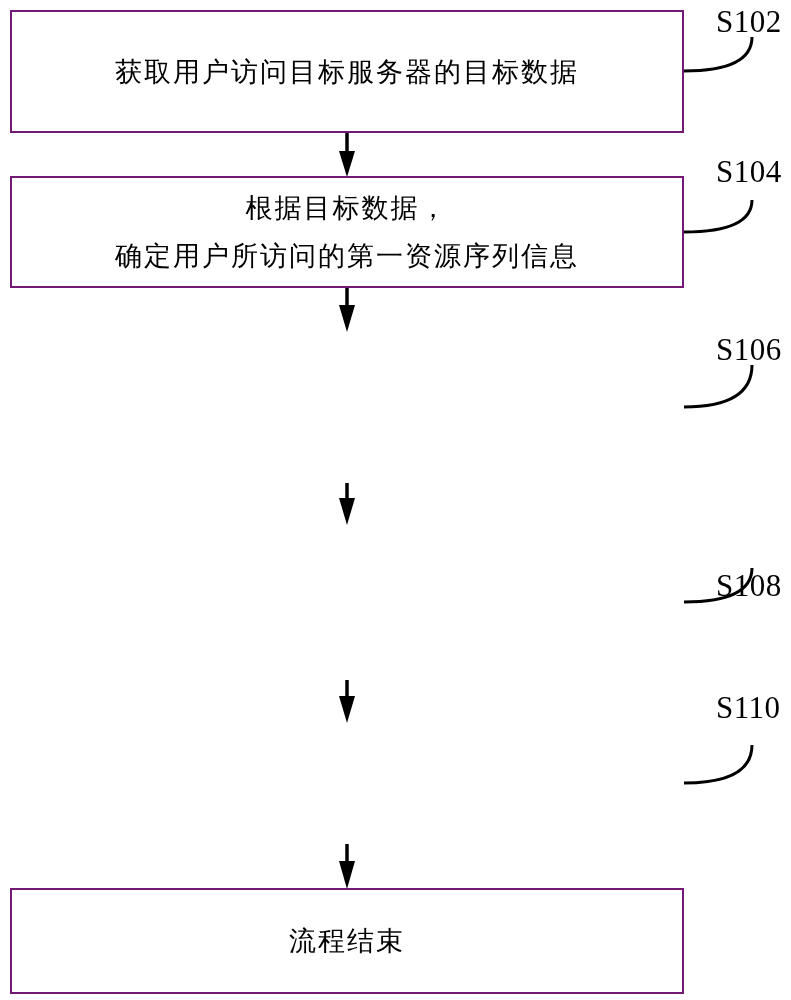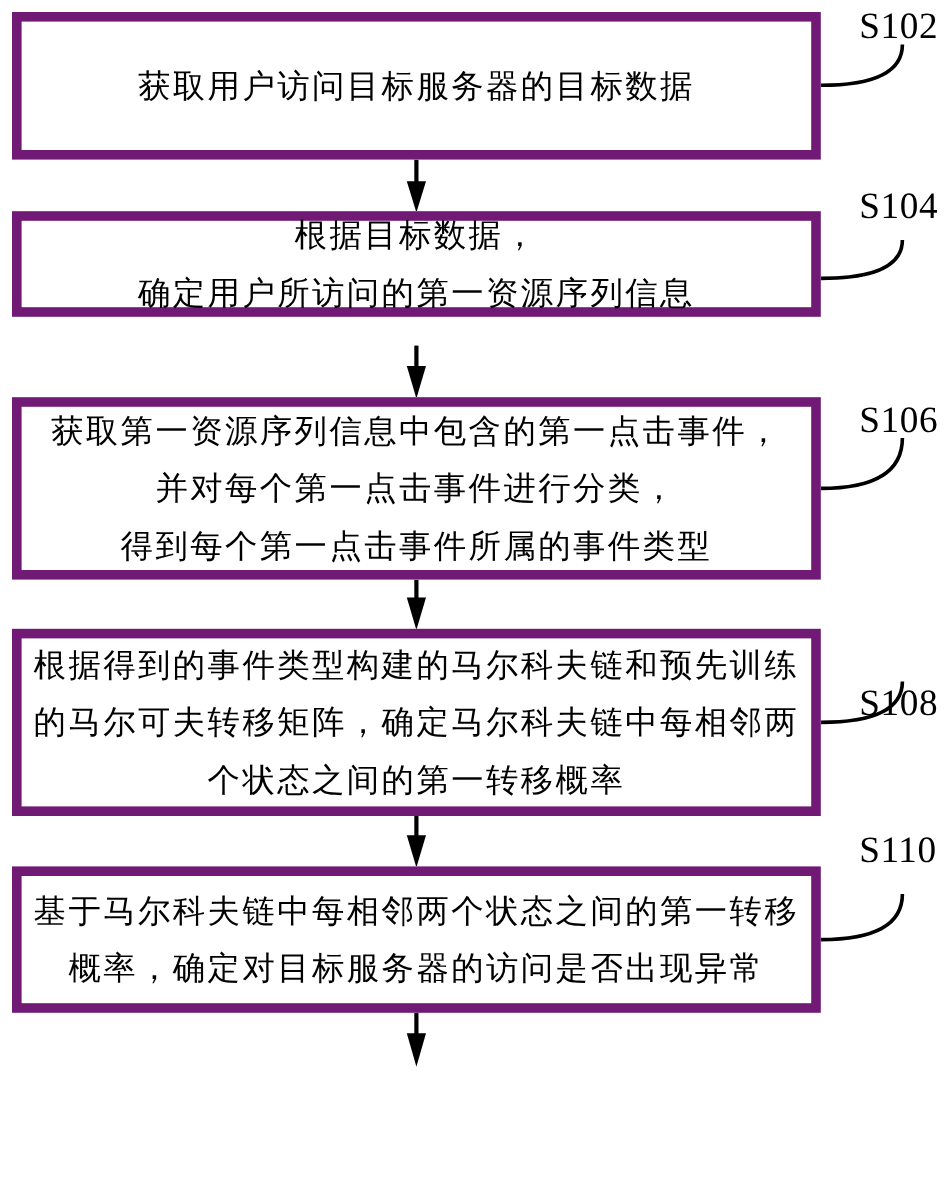--- a/index.html
+++ b/index.html
@@ -32,21 +32,21 @@
   }
   .overlay polygon {
     fill: #000000;
     stroke: none;
   }
   .flow-box {
     position: absolute;
     left: 10px;
     width: 674px;
     box-sizing: border-box;
-    border: 8px solid #701a75;
+    border: 2px solid #701a75;
     background: #ffffff;
     display: flex;
     align-items: center;
     justify-content: center;
     text-align: center;
   }
   .box-text {
     display: block;
     white-space: pre-line;
     font-size: 27px;
@@ -98,42 +98,31 @@
         <line x1="347" y1="844" x2="347" y2="862"></line>
         <polygon points="339,861 355,861 347,889"></polygon>
       </g>
     </g>
   </svg>
 
   <div class="flow-box" style="top:10px;height:123px">
     <span class="box-text">获取用户访问目标服务器的目标数据</span>
   </div>
 
-  <div class="flow-box" style="top:176px;height:88px">
+  <div class="flow-box" style="top:176px;height:112px">
     <span class="box-text">根据目标数据，
 确定用户所访问的第一资源序列信息</span>
   </div>
 
-  <div class="flow-box" style="top:331px;height:152px">
-    <span class="box-text">获取第一资源序列信息中包含的第一点击事件，
-并对每个第一点击事件进行分类，
-得到每个第一点击事件所属的事件类型</span>
+
+
+
+  <div class="flow-box" style="top:888px;height:106px">
+    <span class="box-text">流程结束</span>
   </div>
-
-  <div class="flow-box" style="top:524px;height:156px">
-    <span class="box-text">根据得到的事件类型构建的马尔科夫链和预先训练
-的马尔可夫转移矩阵，确定马尔科夫链中每相邻两
-个状态之间的第一转移概率</span>
-  </div>
-
-  <div class="flow-box" style="top:722px;height:122px">
-    <span class="box-text">基于马尔科夫链中每相邻两个状态之间的第一转移
-概率，确定对目标服务器的访问是否出现异常</span>
-  </div>
-
 
   <div class="step-label" style="top:6px">S102</div>
   <div class="step-label" style="top:156px">S104</div>
   <div class="step-label" style="top:334px">S106</div>
   <div class="step-label" style="top:570px">S108</div>
   <div class="step-label" style="top:692px">S110</div>
 
 </div>
 
 </body></html>

